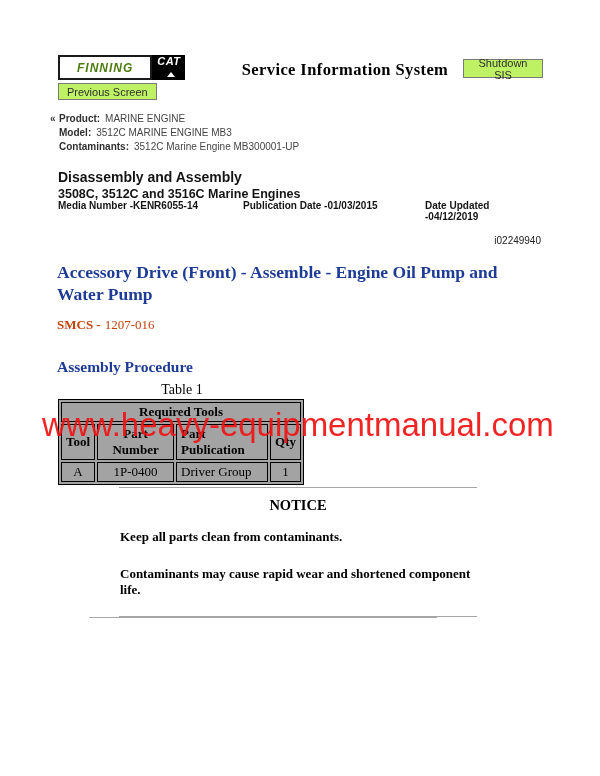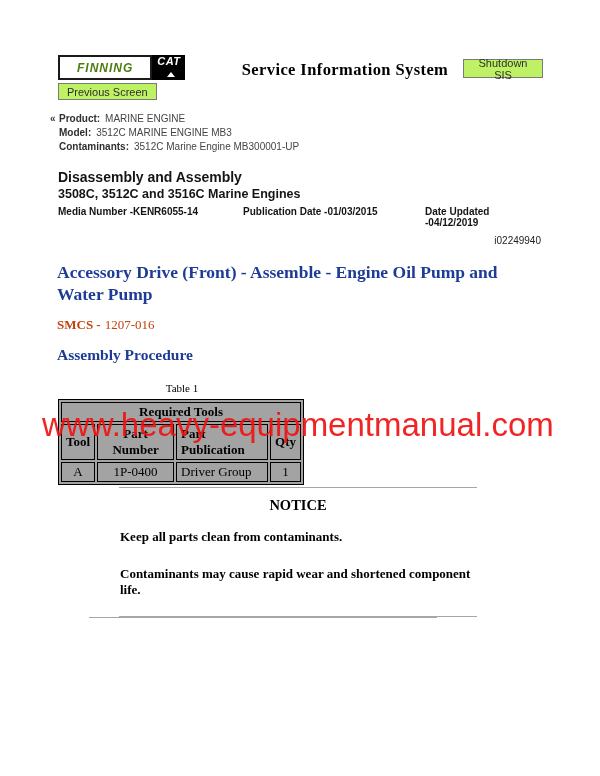--- a/index.html
+++ b/index.html
@@ -55,51 +55,51 @@
   }
   .pi-row{display:flex;align-items:baseline;}
   .chev-slot{width:9px;display:inline-block;font-weight:bold;color:#3a3a3a;font-size:10px;}
   .pi-label{font-weight:bold;margin-right:5px;color:#2f2f2f;}
   .pi-value{color:#454545;}
 
   
   .doc-head{position:absolute;left:58px;top:169px;color:#141414;}
   .doc-title{font-weight:bold;font-size:14px;margin:0;}
   .doc-sub{font-weight:bold;font-size:12.5px;margin-top:2px;}
-  .media-row{position:absolute;left:58px;top:206px;width:484px;height:12px;
+  .media-row{position:absolute;left:58px;top:200px;width:484px;height:12px;
     font-size:10px;font-weight:bold;color:#141414;}
   .media-pub{position:absolute;left:185px;top:0;}
   .media-upd{position:absolute;left:367px;top:0;}
   .doc-id{position:absolute;left:0;top:235px;width:541px;text-align:right;font-size:10px;color:#222;}
 
   
   .article-title{
     position:absolute;left:57px;top:261px;width:500px;margin:0;
     font-family:"Liberation Serif",serif;font-weight:bold;font-size:17.5px;
     line-height:22px;color:var(--heading-blue);
   }
   .smcs{position:absolute;left:57px;top:317px;font-family:"Liberation Serif",serif;font-size:13px;color:#c2410c;}
   .smcs-label{font-weight:bold;margin-right:4px;}
   .section-heading{
-    position:absolute;left:57px;top:346px;margin:0;
+    position:absolute;left:57px;top:358px;margin:0;
     font-family:"Liberation Serif",serif;font-weight:bold;font-size:15.5px;
     color:var(--heading-blue);
   }
 
   
   .watermark{
     position:absolute;left:42px;top:365px;z-index:20;
     font-family:"Liberation Sans",sans-serif;font-size:33px;
     color:var(--watermark-red);white-space:nowrap;opacity:0.93;margin-top:41px;
   }
 
   
   .table-caption{
     position:absolute;left:58px;top:382px;width:248px;text-align:center;
-    font-family:"Liberation Serif",serif;font-size:11px;color:#000;
+    font-family:"Liberation Serif",serif;font-size:14px;color:#000;
   }
   .tools-table{
     position:absolute;left:58px;top:399px;
     border-collapse:separate;border-spacing:2px;
     border:1px solid #000;background:#a3a3a3;
     font-family:"Liberation Serif",serif;font-size:13px;
   }
   .tools-table th,.tools-table td{border:1px solid #000;padding:1px 4px;height:17px;}
   .tools-table th{font-weight:bold;text-align:center;}
   .col-tool{width:33px;text-align:center;}

